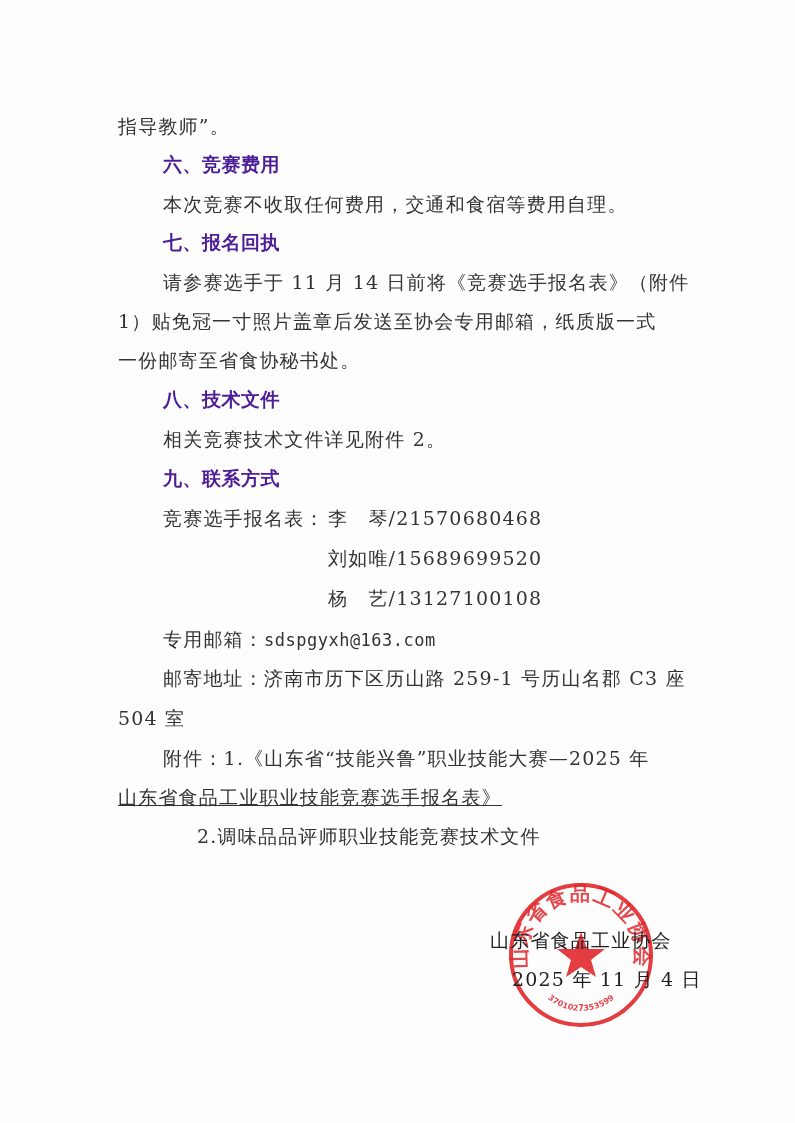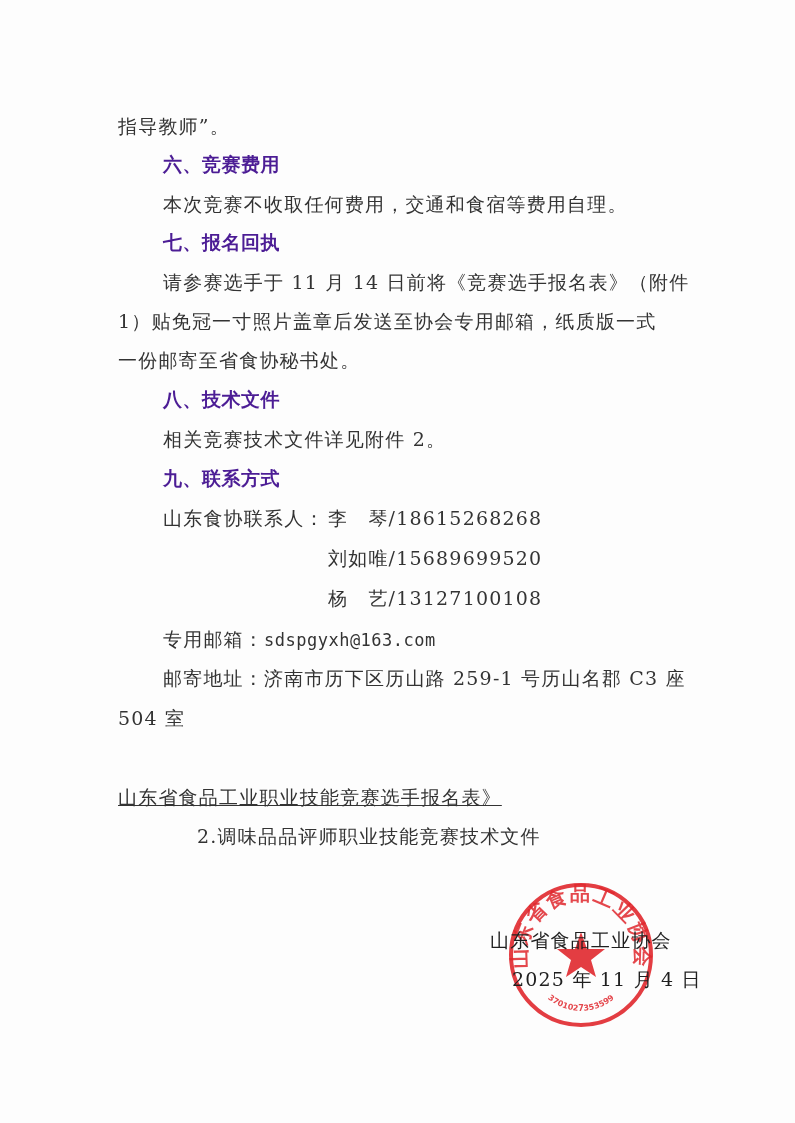--- a/index.html
+++ b/index.html
@@ -51,40 +51,43 @@
   <div class="line heading" style="left:163px; top:230px;">七、报名回执</div>
   <div class="line body-text" style="left:163px; top:270px;">请参赛选手于 11 月 14 日前将《竞赛选手报名表》（附件</div>
   <div class="line body-text" style="left:118px; top:309px;">1）贴免冠一寸照片盖章后发送至协会专用邮箱，纸质版一式</div>
   <div class="line body-text" style="left:118px; top:348px;">一份邮寄至省食协秘书处。</div>
 
   <div class="line heading" style="left:163px; top:387px;">八、技术文件</div>
   <div class="line body-text" style="left:163px; top:427px;">相关竞赛技术文件详见附件 2。</div>
 
   <div class="line heading" style="left:163px; top:466px;">九、联系方式</div>
 
-  <div class="line body-text" style="left:163px; top:506px;">山东食协联系人：</div>
+  <div class="line body-text" style="left:163px; top:506px;">竞赛选手报名表：</div>
   <div class="line body-text" style="left:328px; top:506px;">
-    <span>李　琴</span>/<span>18615268268</span>
+    <span>李　琴</span>/<span>21570680468</span>
   </div>
   <div class="line body-text" style="left:328px; top:546px;">
     <span>刘如唯</span>/<span>15689699520</span>
   </div>
   <div class="line body-text" style="left:328px; top:586px;">
     <span>杨　艺</span>/<span>13127100108</span>
   </div>
 
   <div class="line body-text" style="left:163px; top:627px;">
     <span>专用邮箱：</span><span class="mono">sdspgyxh@163.com</span>
   </div>
 
   <div class="line body-text" style="left:163px; top:666px;">
     <span>邮寄地址：</span><span>济南市历下区历山路 259-1 号历山名郡 C3 座</span>
   </div>
   <div class="line body-text" style="left:118px; top:706px;">504 室</div>
 
+  <div class="line body-text" style="left:163px; top:746px;">
+    <span>附件：</span><span>1.《山东省“技能兴鲁”职业技能大赛—2025 年</span>
+  </div>
   <div class="line body-text" style="left:118px; top:785px;text-decoration:underline;">山东省食品工业职业技能竞赛选手报名表》</div>
   <div class="line body-text" style="left:197px; top:824px;">2.调味品品评师职业技能竞赛技术文件</div>
 
   <svg class="seal" viewBox="0 0 150 150">
     <defs>
       <path id="sealArcTop" d="M 22 90 A 55 55 0 1 1 128 90"></path>
       <path id="sealArcBottom" d="M 35 112 A 52 52 0 0 0 115 112"></path>
     </defs>
     <circle cx="75" cy="75" r="70" fill="none" stroke="#e0282e" stroke-width="4" opacity="0.9"></circle>
     <text font-family="DejaVu Sans, sans-serif" font-size="20" font-weight="bold" fill="#e0282e" opacity="0.85" letter-spacing="2">

